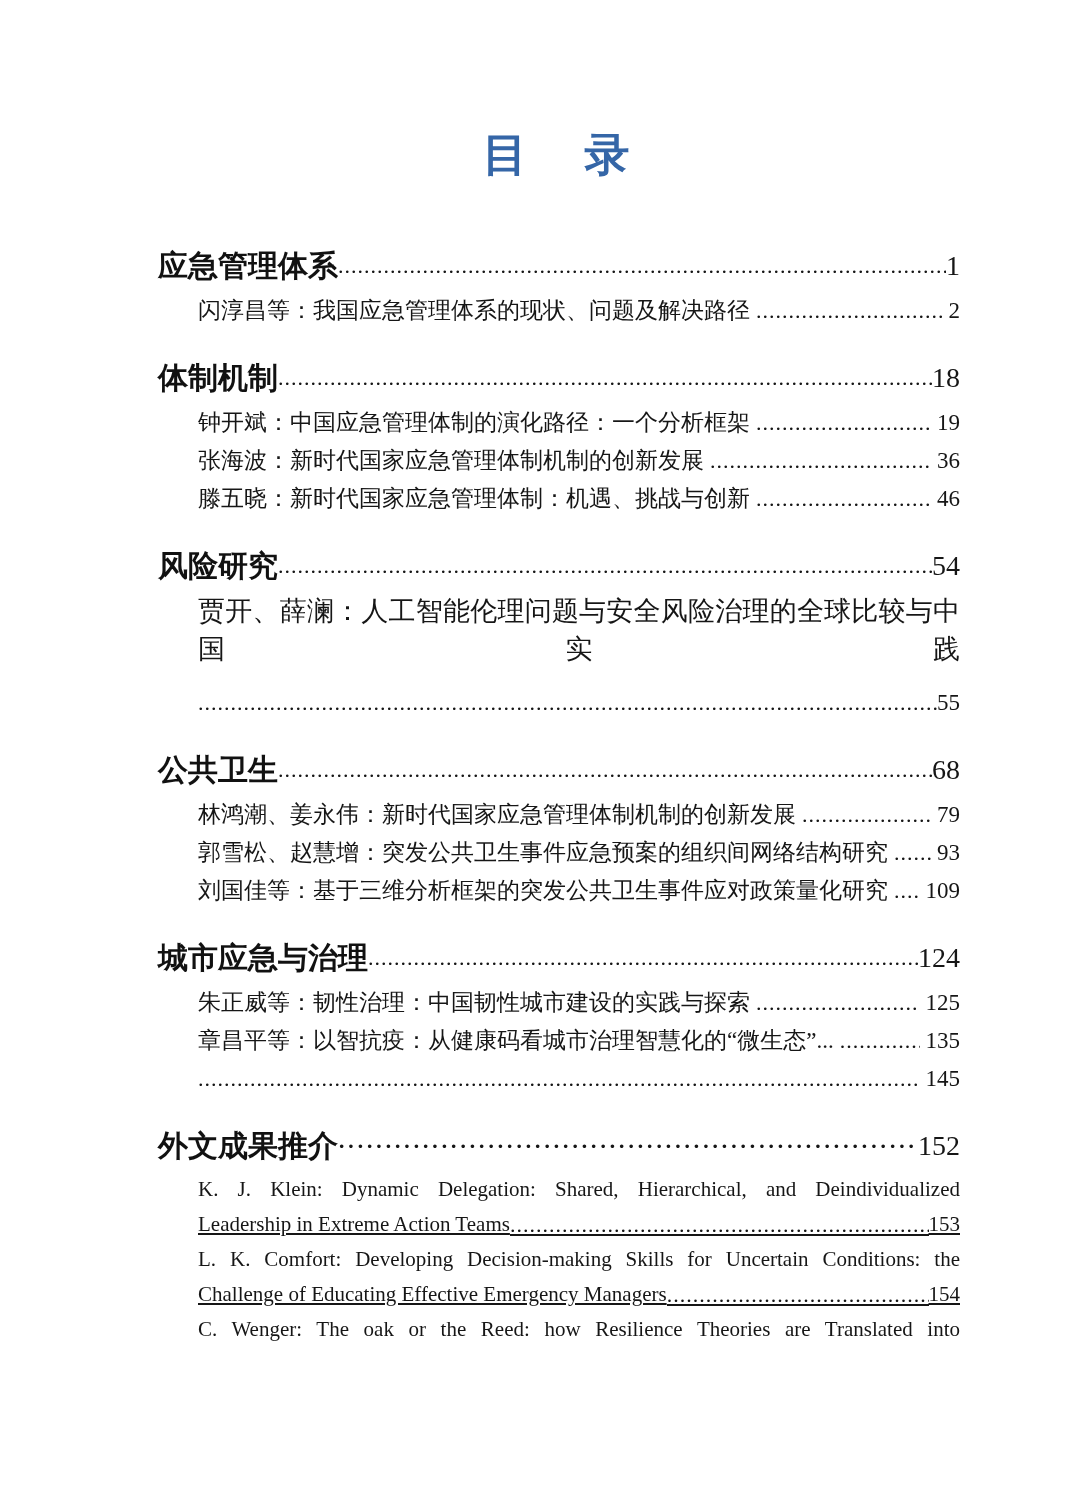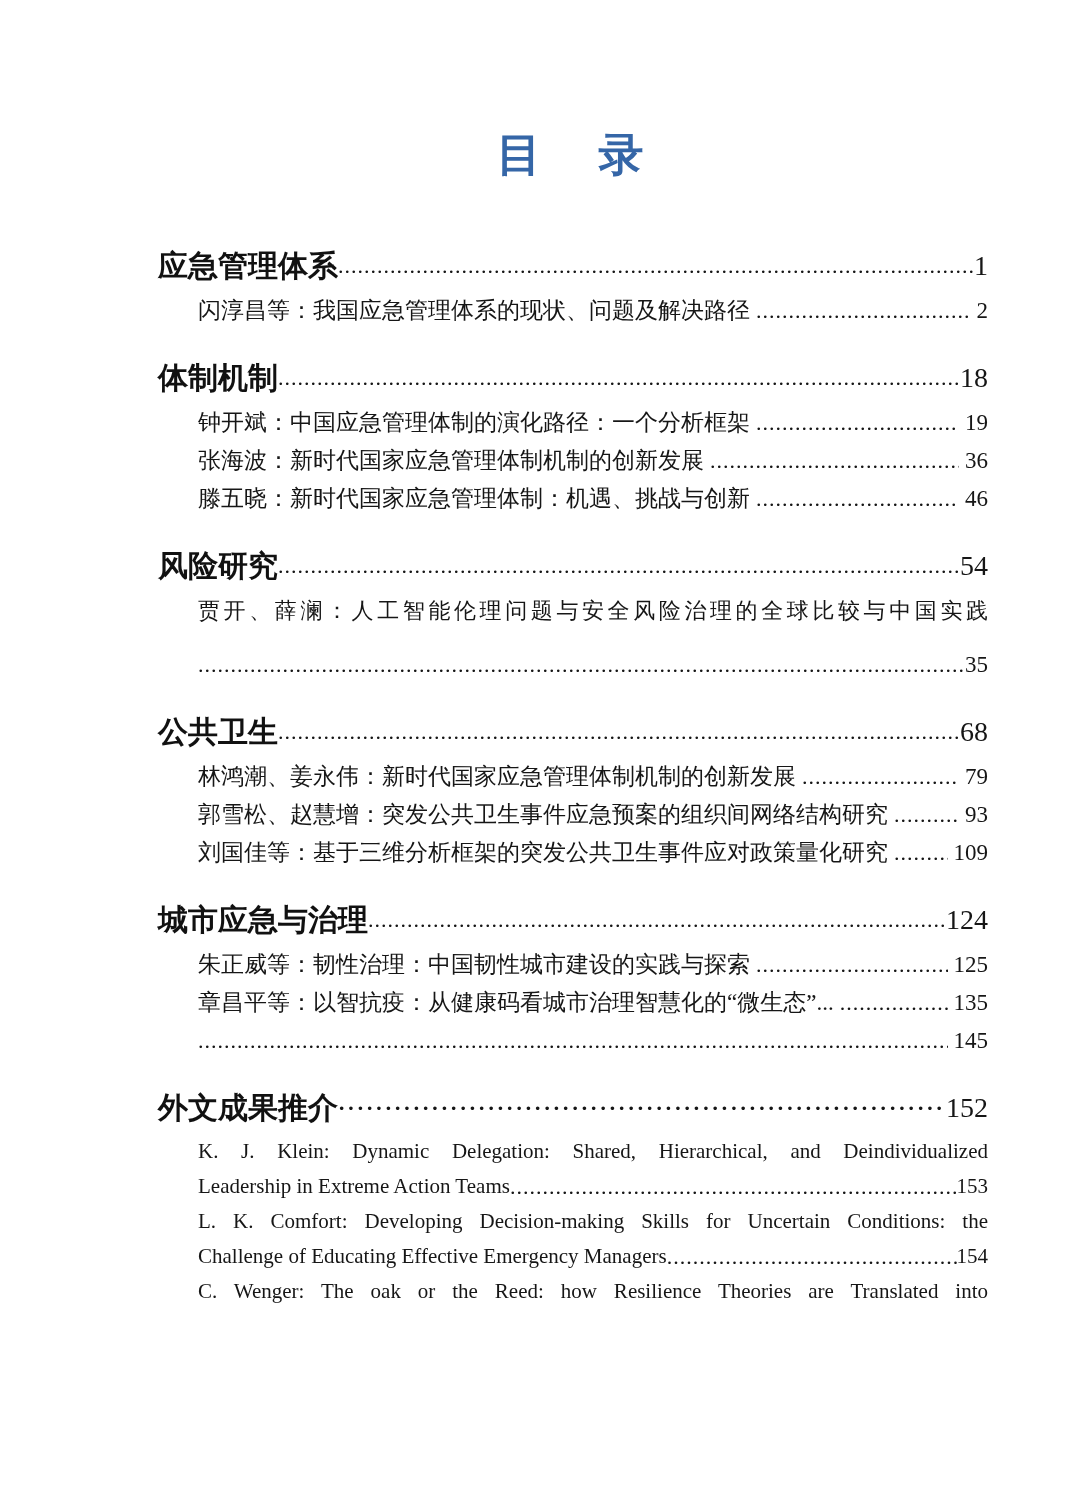--- a/index.html
+++ b/index.html
@@ -11,21 +11,21 @@
     width: 1068px;
     height: 1502px;
     overflow: hidden;
     font-family: "Liberation Serif", "DejaVu Serif", serif;
     color: #161616;
   }
   .page {
     box-sizing: border-box;
     width: 1068px;
     height: 1240px;
-    padding: 128px 80px 40px 158px;
+    padding: 128px 108px 40px 158px;
     background: #ffffff;
   }
   .title {
     margin: 0 0 62px 0;
     text-align: center;
     font-family: "Liberation Sans", "DejaVu Sans", sans-serif;
     font-weight: bold;
     font-size: 45px;
     line-height: 1.2;
     letter-spacing: 6px;
@@ -73,31 +73,31 @@
     content: "...................................................................................................................................................................................................";
   }
   .leader.mid { letter-spacing: 2px; font-weight: bold; }
   .leader.mid::after {
     content: "\B7\B7\B7\B7\B7\B7\B7\B7\B7\B7\B7\B7\B7\B7\B7\B7\B7\B7\B7\B7\B7\B7\B7\B7\B7\B7\B7\B7\B7\B7\B7\B7\B7\B7\B7\B7\B7\B7\B7\B7\B7\B7\B7\B7\B7\B7\B7\B7\B7\B7\B7\B7\B7\B7\B7\B7\B7\B7\B7\B7\B7\B7\B7\B7\B7\B7\B7\B7\B7\B7\B7\B7\B7\B7\B7\B7\B7\B7\B7\B7\B7\B7\B7\B7\B7\B7\B7\B7\B7\B7\B7\B7\B7\B7\B7\B7\B7\B7\B7\B7";
   }
   .full-line {
     display: block;
     text-align: justify;
     text-align-last: justify;
-    font-size: 22px;
+    font-size: 27px;
     line-height: 38px;
   }
   .cont-row { margin-top: 16px; line-height: 38px; }
   .en .full-line,
   .en .entry-txt,
   .en .entry-pg {
     font-size: 21px;
     line-height: 35px;
   }
-  .en .entry-row, .en .cont-row { line-height: 35px; margin-top: 0; }
+  .en .entry-row, .en .cont-row { line-height: 35px; margin-top: 0; text-decoration: underline; }
 </style>
 </head>
 <body>
 
 <div class="page">
 
   <h1 class="title">目　录</h1>
 
   <div class="section">
     <div class="row head-row">
@@ -138,21 +138,21 @@
   <div class="section">
     <div class="row head-row">
       <span class="head-txt">风险研究</span>
       <span class="leader"></span>
       <span class="head-pg">54</span>
     </div>
     <div class="indent">
       <span class="full-line">贾开、薛澜：人工智能伦理问题与安全风险治理的全球比较与中国实践</span>
       <div class="row cont-row">
         <span class="leader"></span>
-        <span class="entry-pg">35</span>
+        <span class="entry-pg">55</span>
       </div>
     </div>
   </div>
 
   <div class="section">
     <div class="row head-row">
       <span class="head-txt">公共卫生</span>
       <span class="leader"></span>
       <span class="head-pg">68</span>
     </div>

